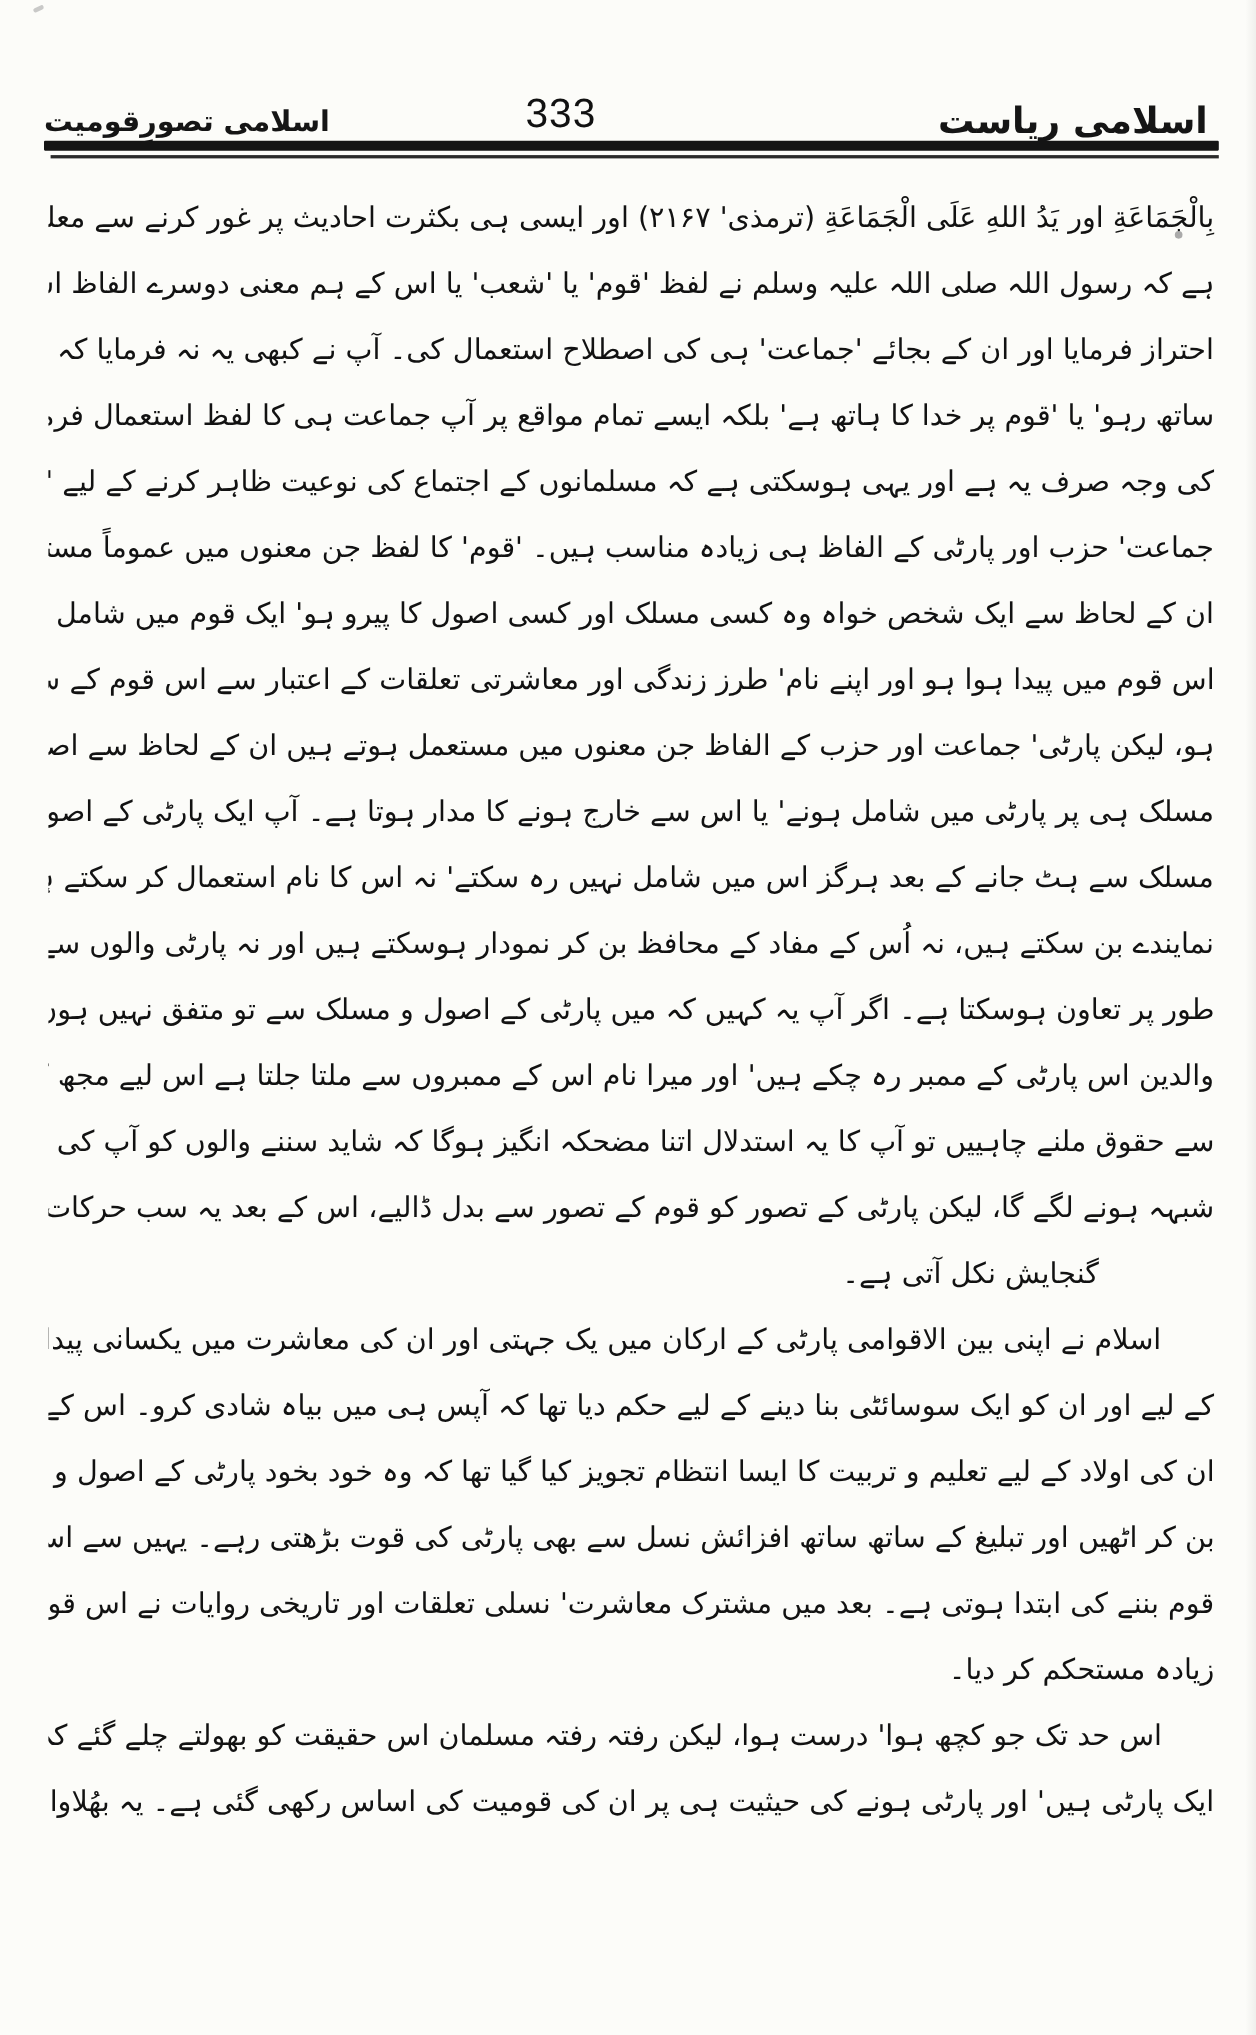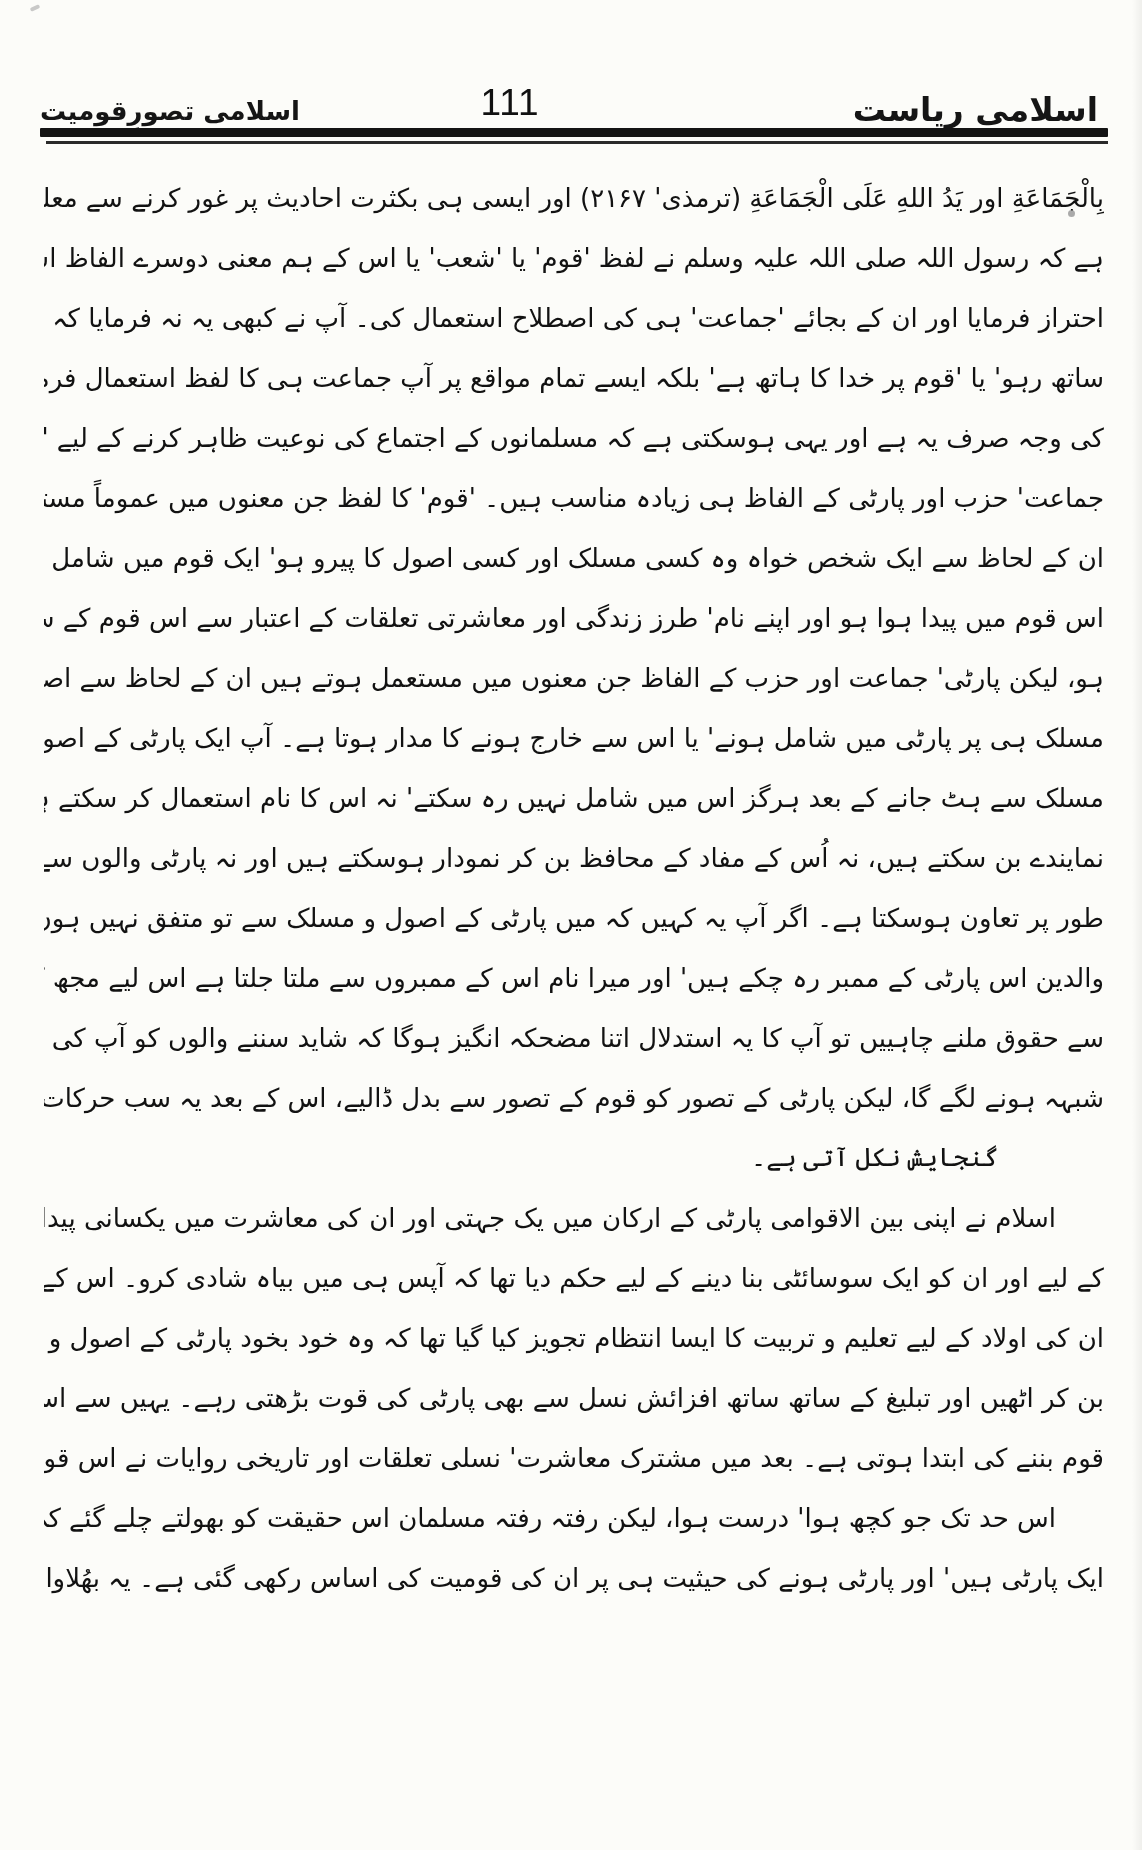--- a/index.html
+++ b/index.html
@@ -40,21 +40,21 @@
   }
   .line{
     height:60px;
     line-height:60px;
     overflow:hidden;
     text-align:justify;
     text-align-last:justify;
     white-space:nowrap;
   }
   .line.indent{padding-right:48px;}
-  .line.end-right{text-align-last:right;white-space:normal;font-family:Liberation Serif, serif;}
+  .line.end-right{text-align-last:right;white-space:normal;}
   
   .artifact-dot{
     position:absolute;left:1068px;top:210px;width:7px;height:7px;
     background:#8f8f8f;border-radius:50%;opacity:.75;
   }
   .artifact-corner{
     position:absolute;left:30px;top:6px;width:10px;height:4px;
     background:#bcbcbc;border-radius:2px;transform:rotate(-25deg);opacity:.8;
   }
   .edge-shade{
@@ -62,21 +62,21 @@
     background:linear-gradient(to left, rgba(0,0,0,0.05), rgba(0,0,0,0));
   }
 </style>
 </head>
 <body>
 
 <div class="page">
 
   <div class="header">
     <div class="hdr-book">اسلامی ریاست</div>
-    <div class="hdr-num">111</div>
+    <div class="hdr-num">333</div>
     <div class="hdr-chapter">اسلامی تصورِقومیت</div>
   </div>
 
   <div class="rule">
     <div class="thick"></div>
     <div class="thin"></div>
   </div>
 
   <div class="body-text">
       <div class="line">بِالْجَمَاعَةِ اور يَدُ اللهِ عَلَى الْجَمَاعَةِ (ترمذی' ۲۱۶۷) اور ایسی ہی بکثرت احادیث پر غور کرنے سے معلوم ہوتا</div>
@@ -94,20 +94,21 @@
       <div class="line">طور پر تعاون ہوسکتا ہے۔ اگر آپ یہ کہیں کہ میں پارٹی کے اصول و مسلک سے تو متفق نہیں ہوں' لیکن میرے</div>
       <div class="line">والدین اس پارٹی کے ممبر رہ چکے ہیں' اور میرا نام اس کے ممبروں سے ملتا جلتا ہے اس لیے مجھ کو بھی ممبروں کے</div>
       <div class="line">سے حقوق ملنے چاہییں تو آپ کا یہ استدلال اتنا مضحکہ انگیز ہوگا کہ شاید سننے والوں کو آپ کی دماغی حالت پر</div>
       <div class="line">شبہہ ہونے لگے گا، لیکن پارٹی کے تصور کو قوم کے تصور سے بدل ڈالیے، اس کے بعد یہ سب حرکات کرنے کی</div>
       <div class="line end-right" style="padding-left: 0px; padding-right: 105px;">گنجایش نکل آتی ہے۔</div>
       <div class="line indent">اسلام نے اپنی بین الاقوامی پارٹی کے ارکان میں یک جہتی اور ان کی معاشرت میں یکسانی پیدا کرنے</div>
       <div class="line">کے لیے اور ان کو ایک سوسائٹی بنا دینے کے لیے حکم دیا تھا کہ آپس ہی میں بیاہ شادی کرو۔ اس کے ساتھ ہی</div>
       <div class="line">ان کی اولاد کے لیے تعلیم و تربیت کا ایسا انتظام تجویز کیا گیا تھا کہ وہ خود بخود پارٹی کے اصول و مسلک کے پیرو</div>
       <div class="line">بن کر اٹھیں اور تبلیغ کے ساتھ ساتھ افزائش نسل سے بھی پارٹی کی قوت بڑھتی رہے۔ یہیں سے اس پارٹی کے</div>
       <div class="line">قوم بننے کی ابتدا ہوتی ہے۔ بعد میں مشترک معاشرت' نسلی تعلقات اور تاریخی روایات نے اس قومیت کو</div>
+      <div class="line end-right">زیادہ مستحکم کر دیا۔</div>
       <div class="line indent">اس حد تک جو کچھ ہوا' درست ہوا، لیکن رفتہ رفتہ مسلمان اس حقیقت کو بھولتے چلے گئے کہ وہ دراصل</div>
       <div class="line">ایک پارٹی ہیں' اور پارٹی ہونے کی حیثیت ہی پر ان کی قومیت کی اساس رکھی گئی ہے۔ یہ بھُلاوا بڑھتے بڑھتے</div>
     </div>
 
   <div class="artifact-dot"></div>
   <div class="artifact-corner"></div>
   <div class="edge-shade"></div>
 
 </div>
 

